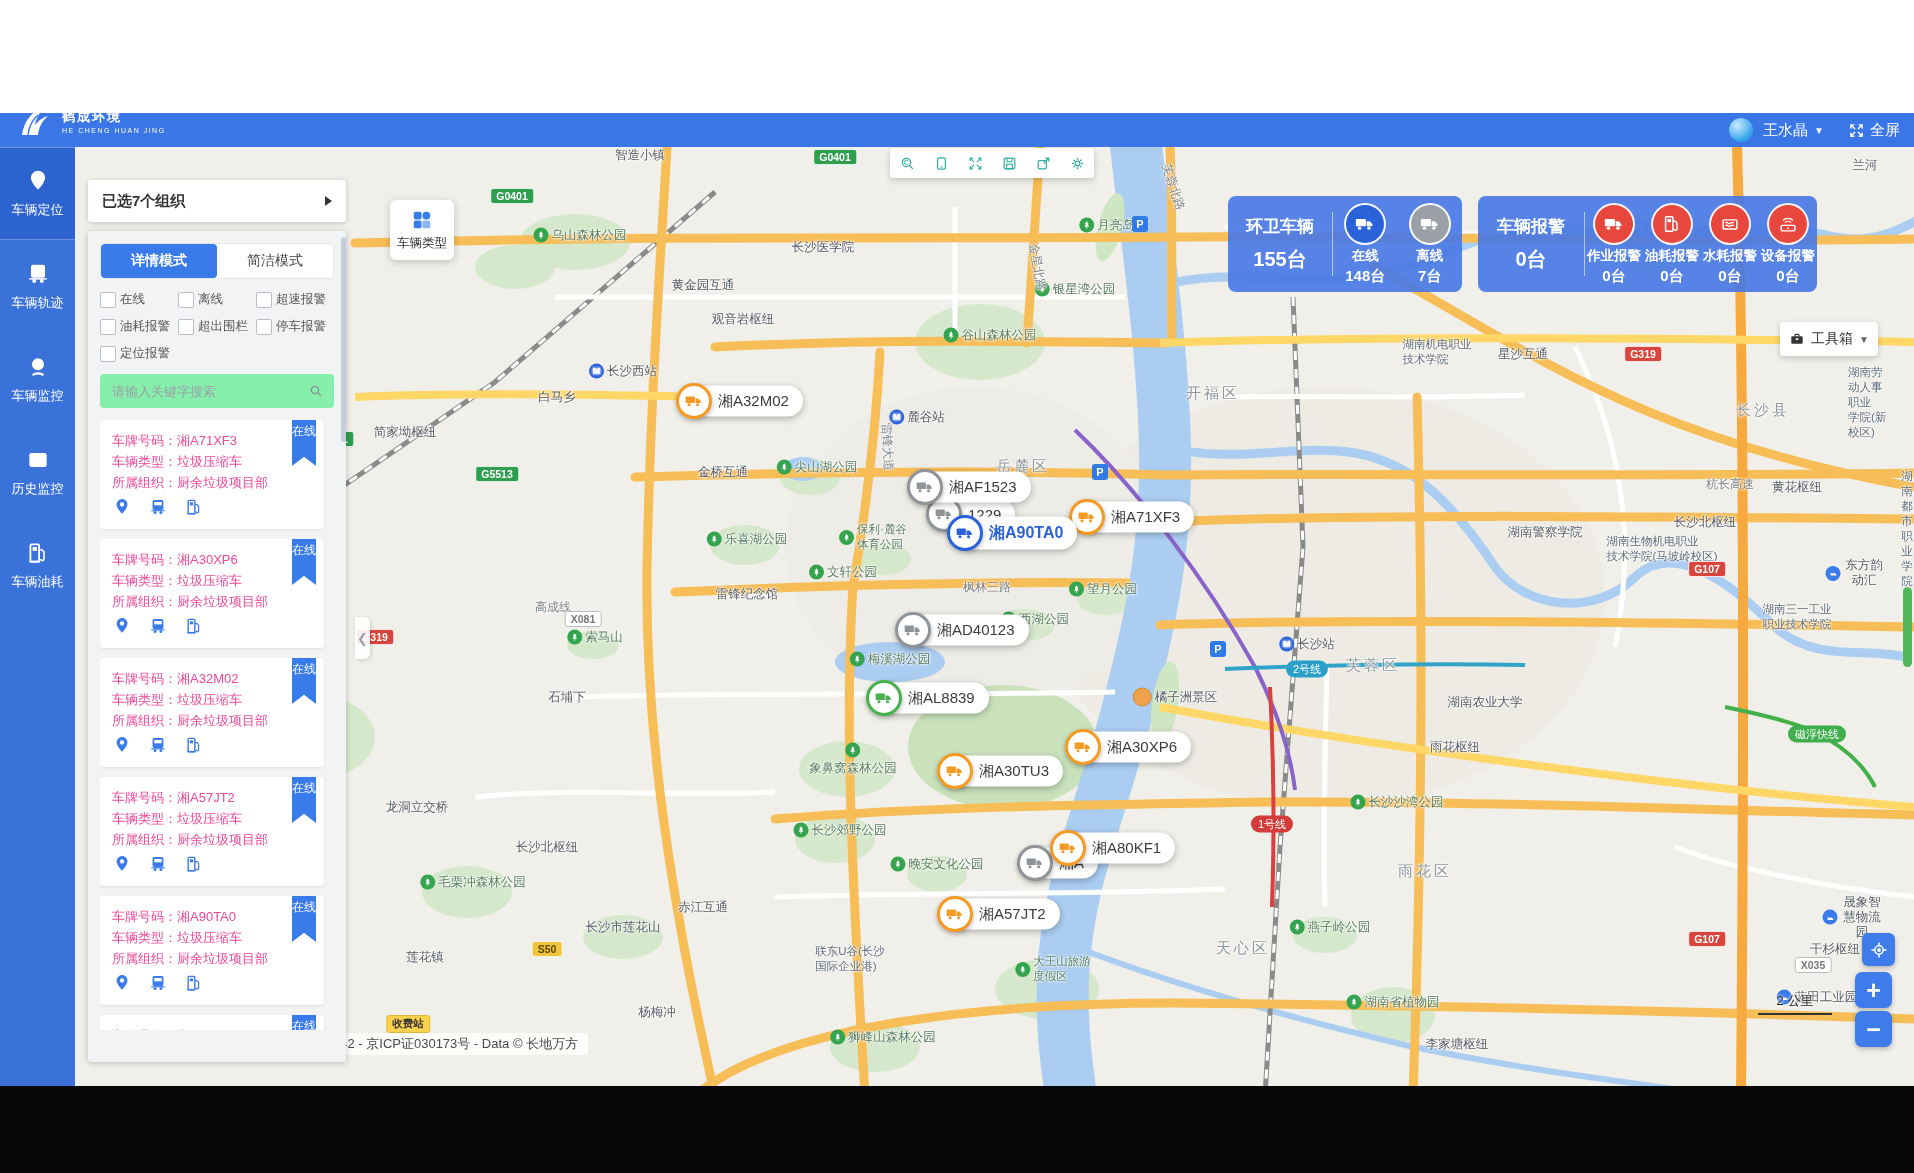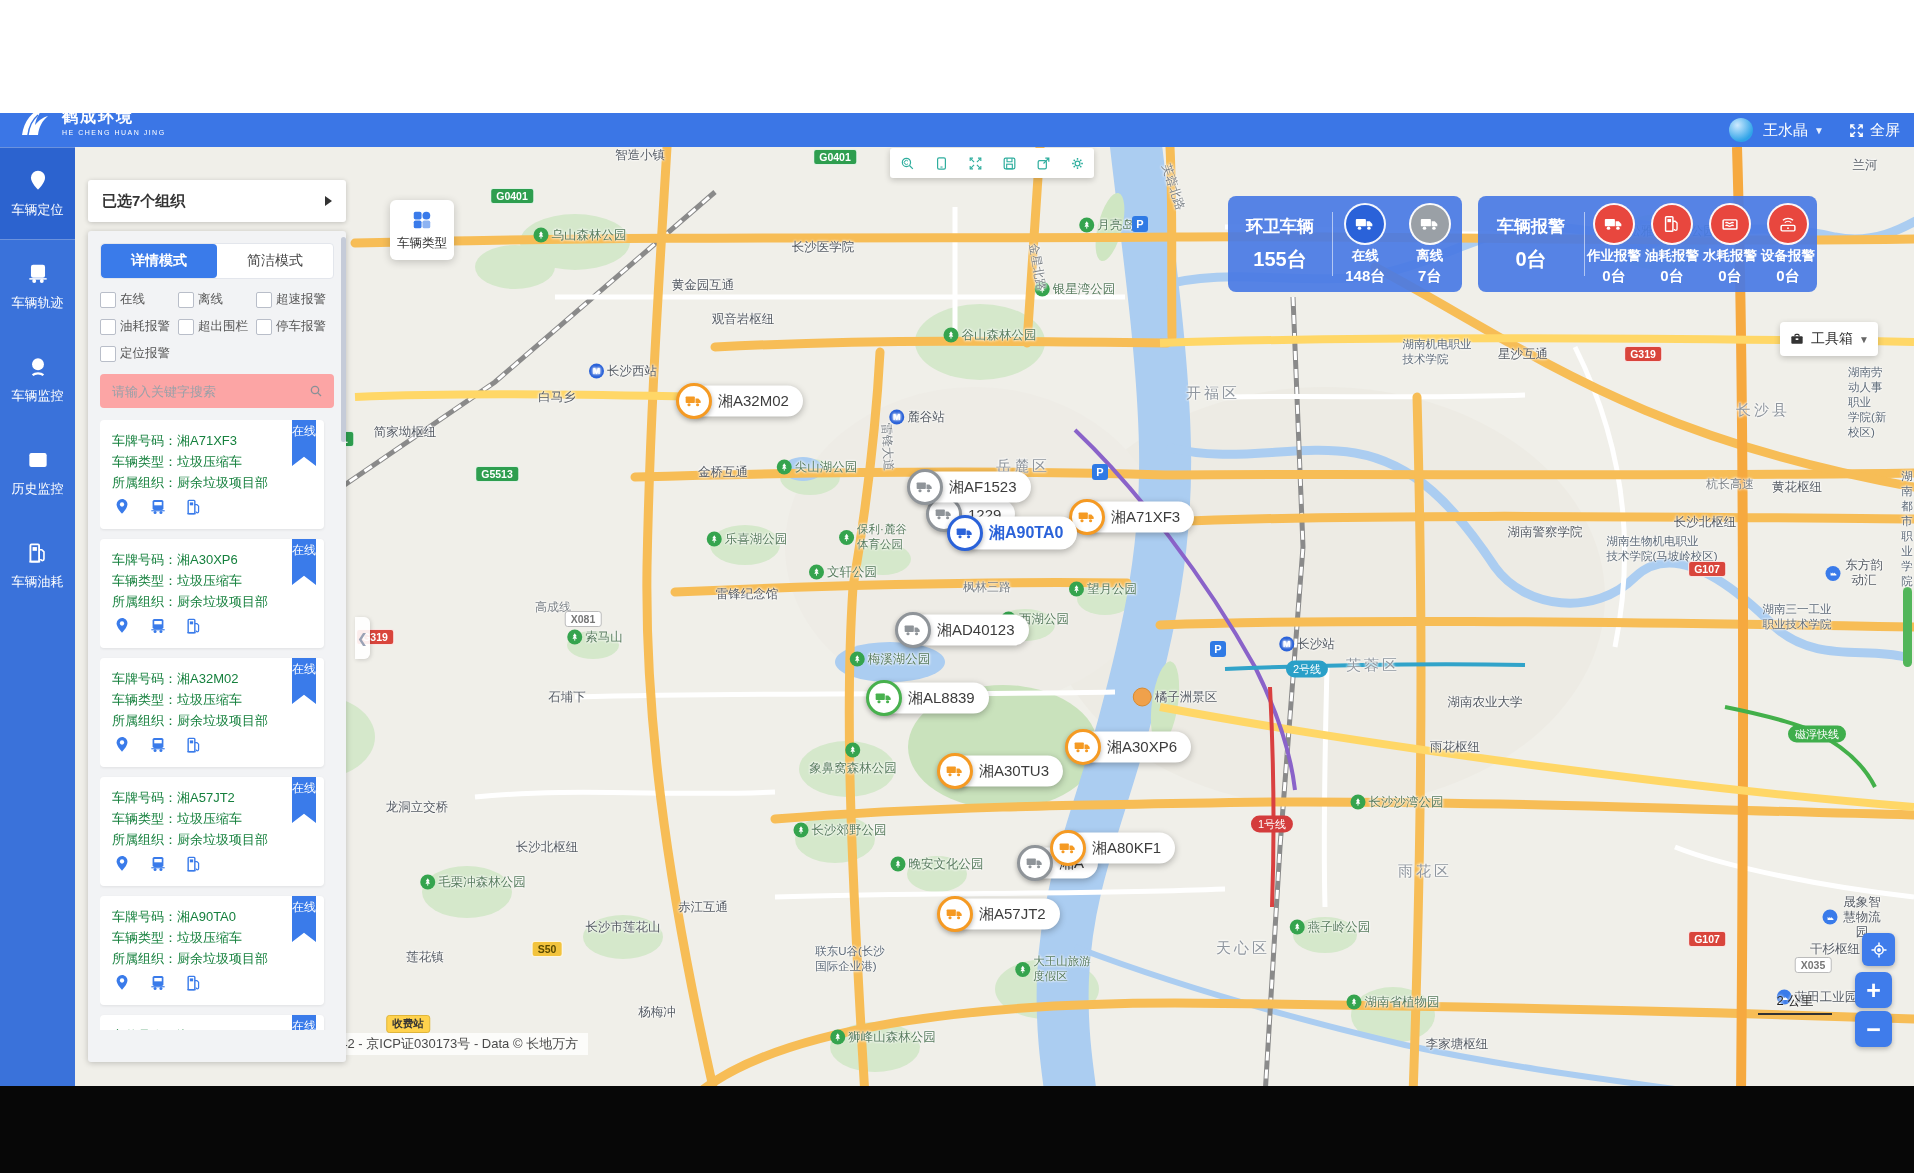--- a/index.html
+++ b/index.html
@@ -4,21 +4,21 @@
 <style>
   html,body{margin:0;padding:0;background:#000;font-family:"Liberation Sans","DejaVu Sans",sans-serif;}
   .screen{position:relative;width:1914px;height:1173px;overflow:hidden;background:#000;}
   .top-white{position:absolute;left:0;top:0;width:1914px;height:113px;background:#fff;}
   .bottom-black{position:absolute;left:0;top:1086px;width:1914px;height:87px;background:#070707;}
 
   
   .navbar{position:absolute;left:0;top:113px;width:1914px;height:34px;background:#3b76e6;color:#fff;}
   .logo{position:absolute;left:14px;top:-12px;display:flex;align-items:center;gap:8px;}
   .logo-mark{width:40px;height:40px;}
-  .logo-txt .t1{font-size:16px;font-weight:bold;letter-spacing:2px;}
+  .logo-txt .t1{font-size:13px;font-weight:bold;letter-spacing:2px;}
   .logo-txt .t2{font-size:7px;letter-spacing:1.5px;margin-top:1px;}
   .nav-items{position:absolute;left:300px;top:0;height:34px;display:flex;}
   .nav-item{height:34px;line-height:34px;padding:0 30px;font-size:16px;cursor:pointer;}
   .nav-item.active{background:#2c63d4;}
   .nav-right{position:absolute;right:14px;top:0;height:34px;display:flex;align-items:center;gap:10px;font-size:15px;}
   .avatar{width:24px;height:24px;border-radius:50%;background:radial-gradient(circle at 35% 30%,#cdeaff,#2fa3e8 70%);}
   .chev{font-size:10px;opacity:.9;margin-left:-4px;}
   .fs-wrap{display:flex;align-items:center;gap:5px;margin-left:14px;}
   .fs-wrap svg{width:17px;height:17px;}
 
@@ -120,27 +120,27 @@
   .left-panel{position:absolute;left:13px;top:33px;width:258px;z-index:50;}
   .lp-header{height:42px;background:#fff;border-radius:3px;box-shadow:0 1px 5px rgba(0,0,0,.2);display:flex;align-items:center;padding:0 14px;font-size:15px;font-weight:bold;color:#333;cursor:pointer;}
   .lp-header .arr{margin-left:auto;width:0;height:0;border-left:7px solid #333;border-top:5px solid transparent;border-bottom:5px solid transparent;}
   .lp-body{margin-top:9px;height:831px;background:#f2f3f5;border-radius:3px;box-shadow:0 1px 6px rgba(0,0,0,.22);padding:12px;box-sizing:border-box;overflow:hidden;position:relative;}
   .tabs{display:flex;height:34px;border:1px solid #e3e6ec;border-radius:4px;overflow:hidden;margin-bottom:12px;background:#fff;}
   .tab{flex:1;display:flex;align-items:center;justify-content:center;font-size:14px;color:#444;cursor:pointer;}
   .tab.active{background:#3a7bea;color:#fff;border-radius:4px;font-weight:bold;}
   .filters{display:grid;grid-template-columns:1fr 1fr 1fr;row-gap:10px;margin-bottom:12px;}
   .flt{display:flex;align-items:center;gap:4px;font-size:12.5px;color:#555;cursor:pointer;white-space:nowrap;}
   .cb{width:14px;height:14px;border:1px solid #b9bec9;border-radius:2px;background:#fff;flex:0 0 auto;}
-  .search{height:34px;background:#fca5a5;border-radius:4px;display:flex;align-items:center;padding:0 10px;margin-bottom:12px;}
+  .search{height:34px;background:#86efac;border-radius:4px;display:flex;align-items:center;padding:0 10px;margin-bottom:12px;}
   .search input{flex:1;border:none;background:transparent;outline:none;font-size:13px;color:#333;font-family:inherit;}
   .search input::placeholder{color:#9aa0a8;}
   .search svg{width:16px;height:16px;color:#8a9097;}
   .vlist{position:relative;height:610px;overflow:hidden;}
   .vcard{position:relative;background:#fff;border-radius:4px;box-shadow:0 1px 3px rgba(0,0,0,.08);padding:10px 12px 8px;margin:0 10px 10px 0;}
-  .vrow{font-size:13px;color:#15803d;line-height:21px;}
+  .vrow{font-size:13px;color:#ec4899;line-height:21px;}
   .vicons{display:flex;gap:16px;margin-top:4px;color:#3a7bea;}
   .vicons svg{width:20px;height:20px;}
   .ribbon{position:absolute;right:8px;top:0;width:24px;height:46px;background:#3a7bea;color:#fff;font-size:12px;
     display:flex;flex-direction:column;align-items:center;padding-top:4px;box-sizing:border-box;line-height:14px;
     clip-path:polygon(0 0,100% 0,100% 100%,50% 80%,0 100%);}
   .vscroll{position:absolute;right:0;top:6px;width:5px;height:205px;border-radius:3px;background:#c5cbd8;}
 </style>
 </head>
 <body>
 

